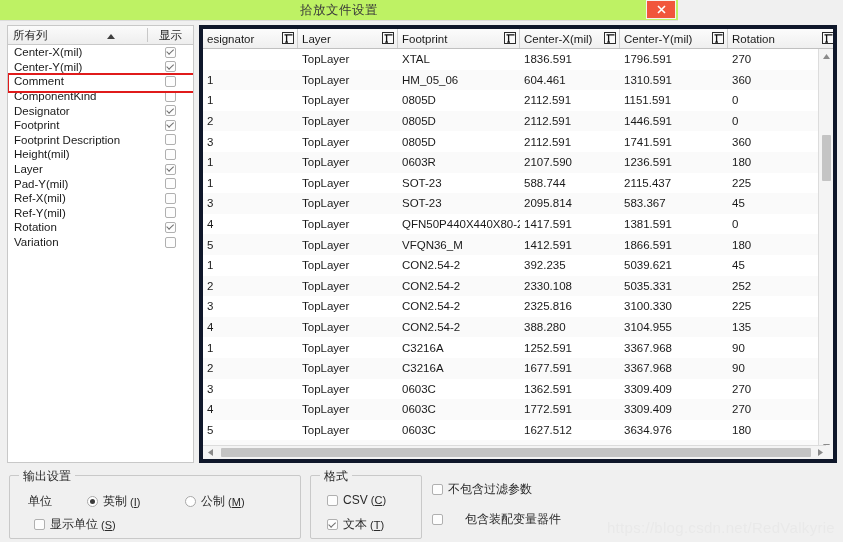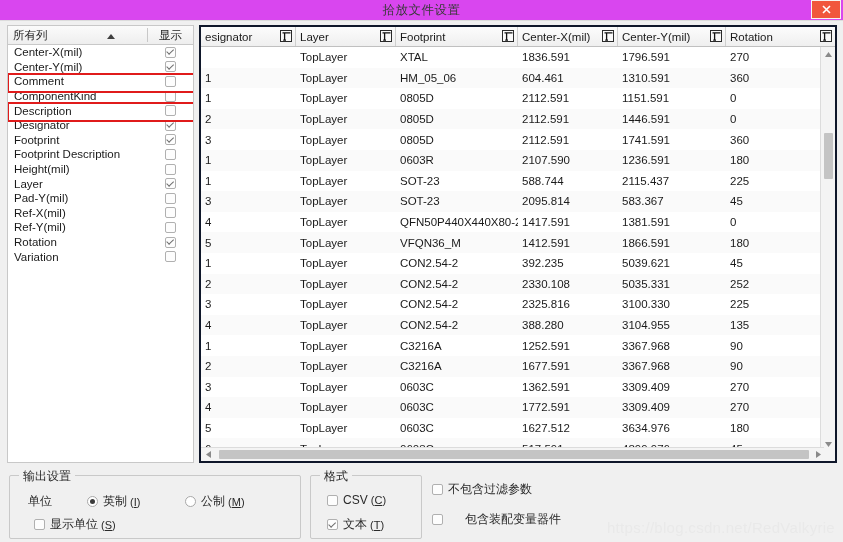--- a/index.html
+++ b/index.html
@@ -12,22 +12,22 @@
   }
   #app {
     position: relative;
     width: 843px; height: 542px;
     background: #f0f0f0;
   }
 
   
   .titlebar {
     position: absolute; top: 0; left: 0;
-    width: 843px; height: 21px;
-    background: #d946ef;
+    width: 678px; height: 21px;
+    background: #bef264;
     border-bottom: 1px solid #dcdcdc;
   }
   .titlebar-text {
     position: absolute;
     left: 0; right: 0; top: 2px;
     text-align: center;
     font-size: 12.5px;
     color: #3a3a3a;
     letter-spacing: 0.5px;
   }
@@ -142,21 +142,21 @@
     pointer-events: none;
     z-index: 5;
   }
 
   
   .tablepanel {
     position: absolute;
     left: 199px; top: 4px;
     width: 638px; height: 438px;
     background: #ffffff;
-    border: 2px solid #0f172a;
+    border: 4px solid #0f172a;
     overflow: hidden;
   }
   .thead {
     position: absolute; top: 0; left: 0;
     height: 20px;
     width: 638px;
     background: linear-gradient(to bottom,#fcfcfc 0%, #efefef 100%);
     border-bottom: 1px solid #c0c0c0;
     display: flex;
   }
@@ -364,26 +364,20 @@
             </div>
           </div>
           <div class="col-row highlight">
             <div class="col-label">Comment</div>
             <div class="col-chkwrap">
               <span class="chk"></span>
             </div>
           </div>
           <div class="col-row">
             <div class="col-label">ComponentKind</div>
-            <div class="col-chkwrap">
-              <span class="chk"></span>
-            </div>
-          </div>
-          <div class="col-row highlight">
-            <div class="col-label">Description</div>
             <div class="col-chkwrap">
               <span class="chk"></span>
             </div>
           </div>
           <div class="col-row">
             <div class="col-label">Designator</div>
             <div class="col-chkwrap">
               <span class="chk checked"></span>
             </div>
           </div>

